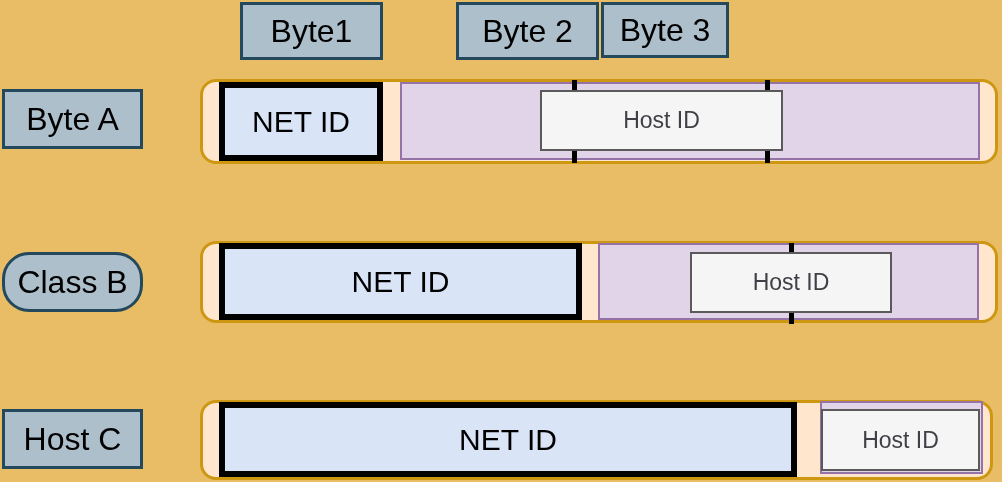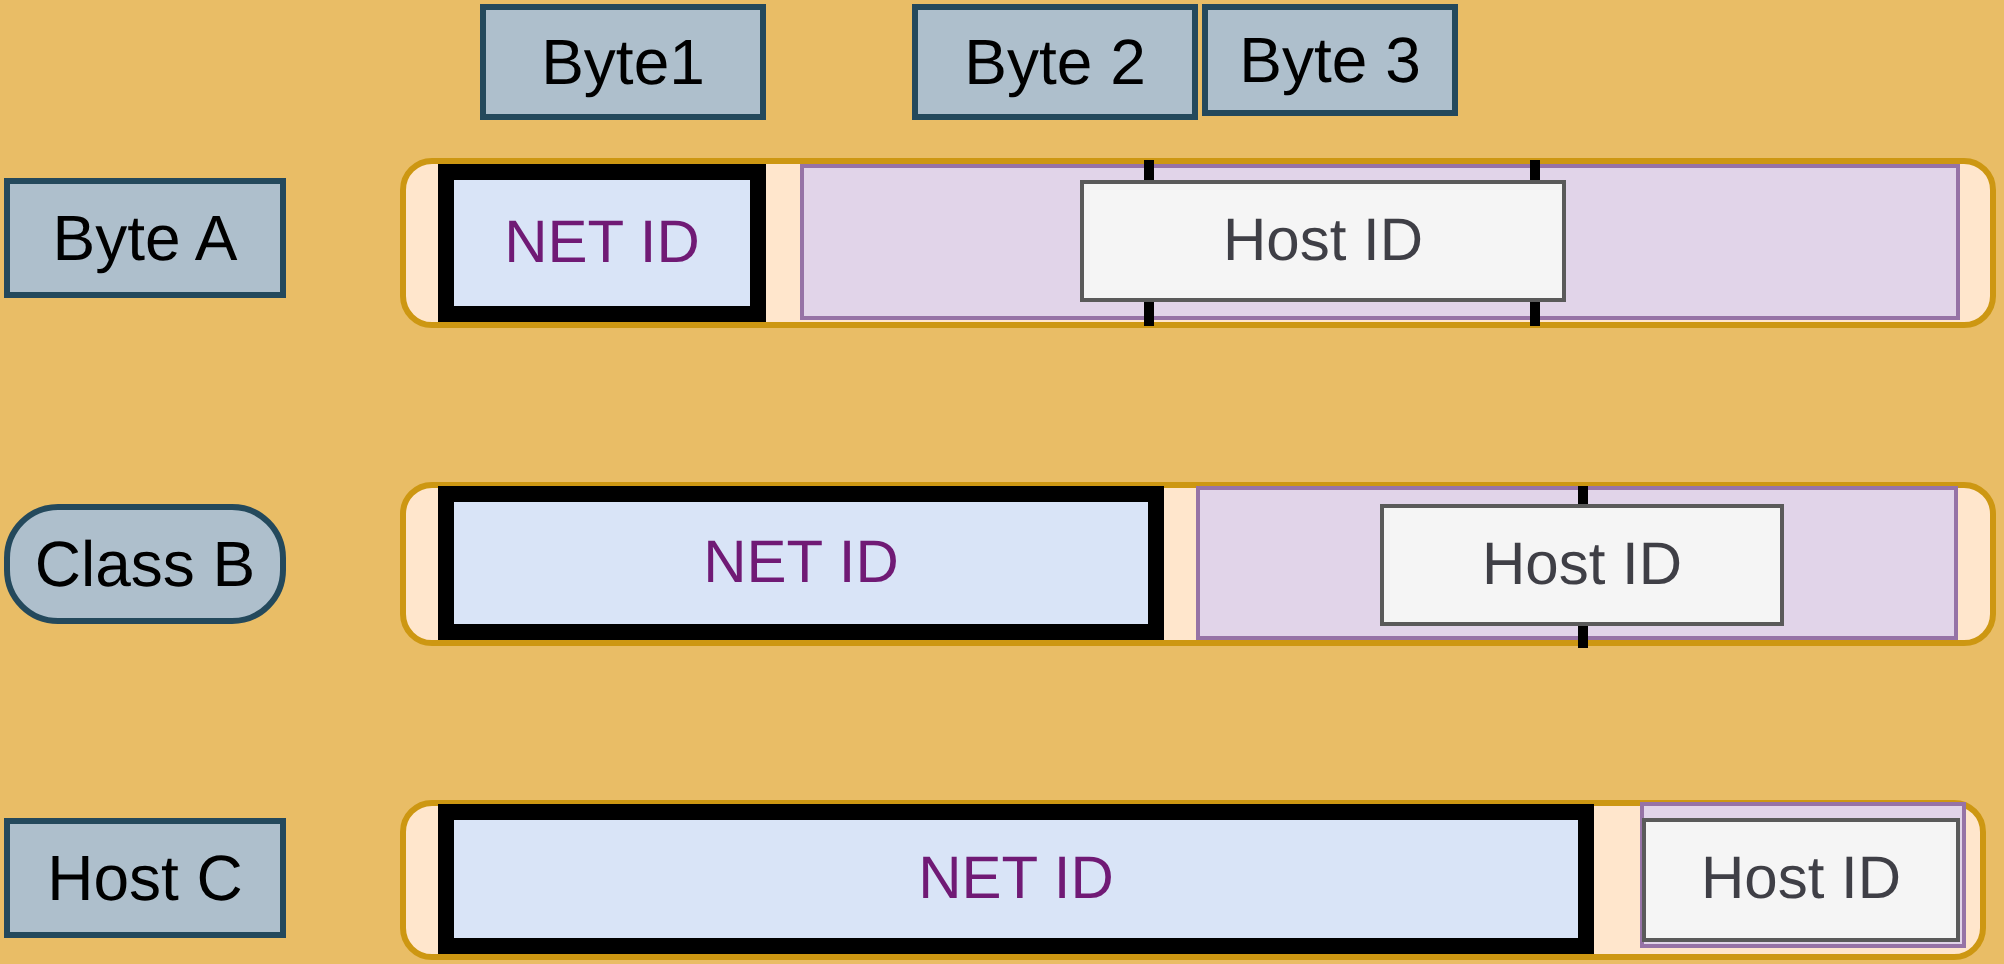--- a/index.html
+++ b/index.html
@@ -14,35 +14,35 @@
     position:absolute;background:#AEBFCC;border:3px solid #24495C;
     display:flex;align-items:center;justify-content:center;
     font-size:32px;color:#000;white-space:nowrap;
   }
   
   .bar{
     position:absolute;background:#FFE6CC;border:3px solid #CD9712;border-radius:16px;
   }
   
   .net{
-    position:absolute;background:#D9E4F7;border:8px solid #000000;
+    position:absolute;background:#D9E4F7;border:6px solid #000000;
     display:flex;align-items:center;justify-content:center;
-    font-size:30px;color:#701a75;white-space:nowrap;
+    font-size:30px;color:#000000;white-space:nowrap;
   }
   
   .hostreg{
     position:absolute;background:#E1D4E9;border:2px solid #9673A6;
   }
   
   .tick{position:absolute;width:5px;background:#000;}
   
   .hostlbl{
     position:absolute;background:#F5F5F5;border:2px solid #5A5A5A;
     display:flex;align-items:center;justify-content:center;
-    font-size:30px;color:#3F3F46;white-space:nowrap;
+    font-size:23px;color:#3F3F46;white-space:nowrap;
   }
   
   #h1{left:240px;top:2px;width:143px;height:58px;}
   #h2{left:420px;top:2px;width:143px;height:58px;margin-left:36px;}
   #h3{left:601px;top:2px;width:128px;height:56px;}
   #h4{left:810px;top:2px;width:143px;height:58px;}
   
   #cA{left:2px;top:89px;width:141px;height:60px;}
   #cB{left:2px;top:252px;width:141px;height:60px;border-radius:27px;}
   #cC{left:2px;top:409px;width:141px;height:60px;}

